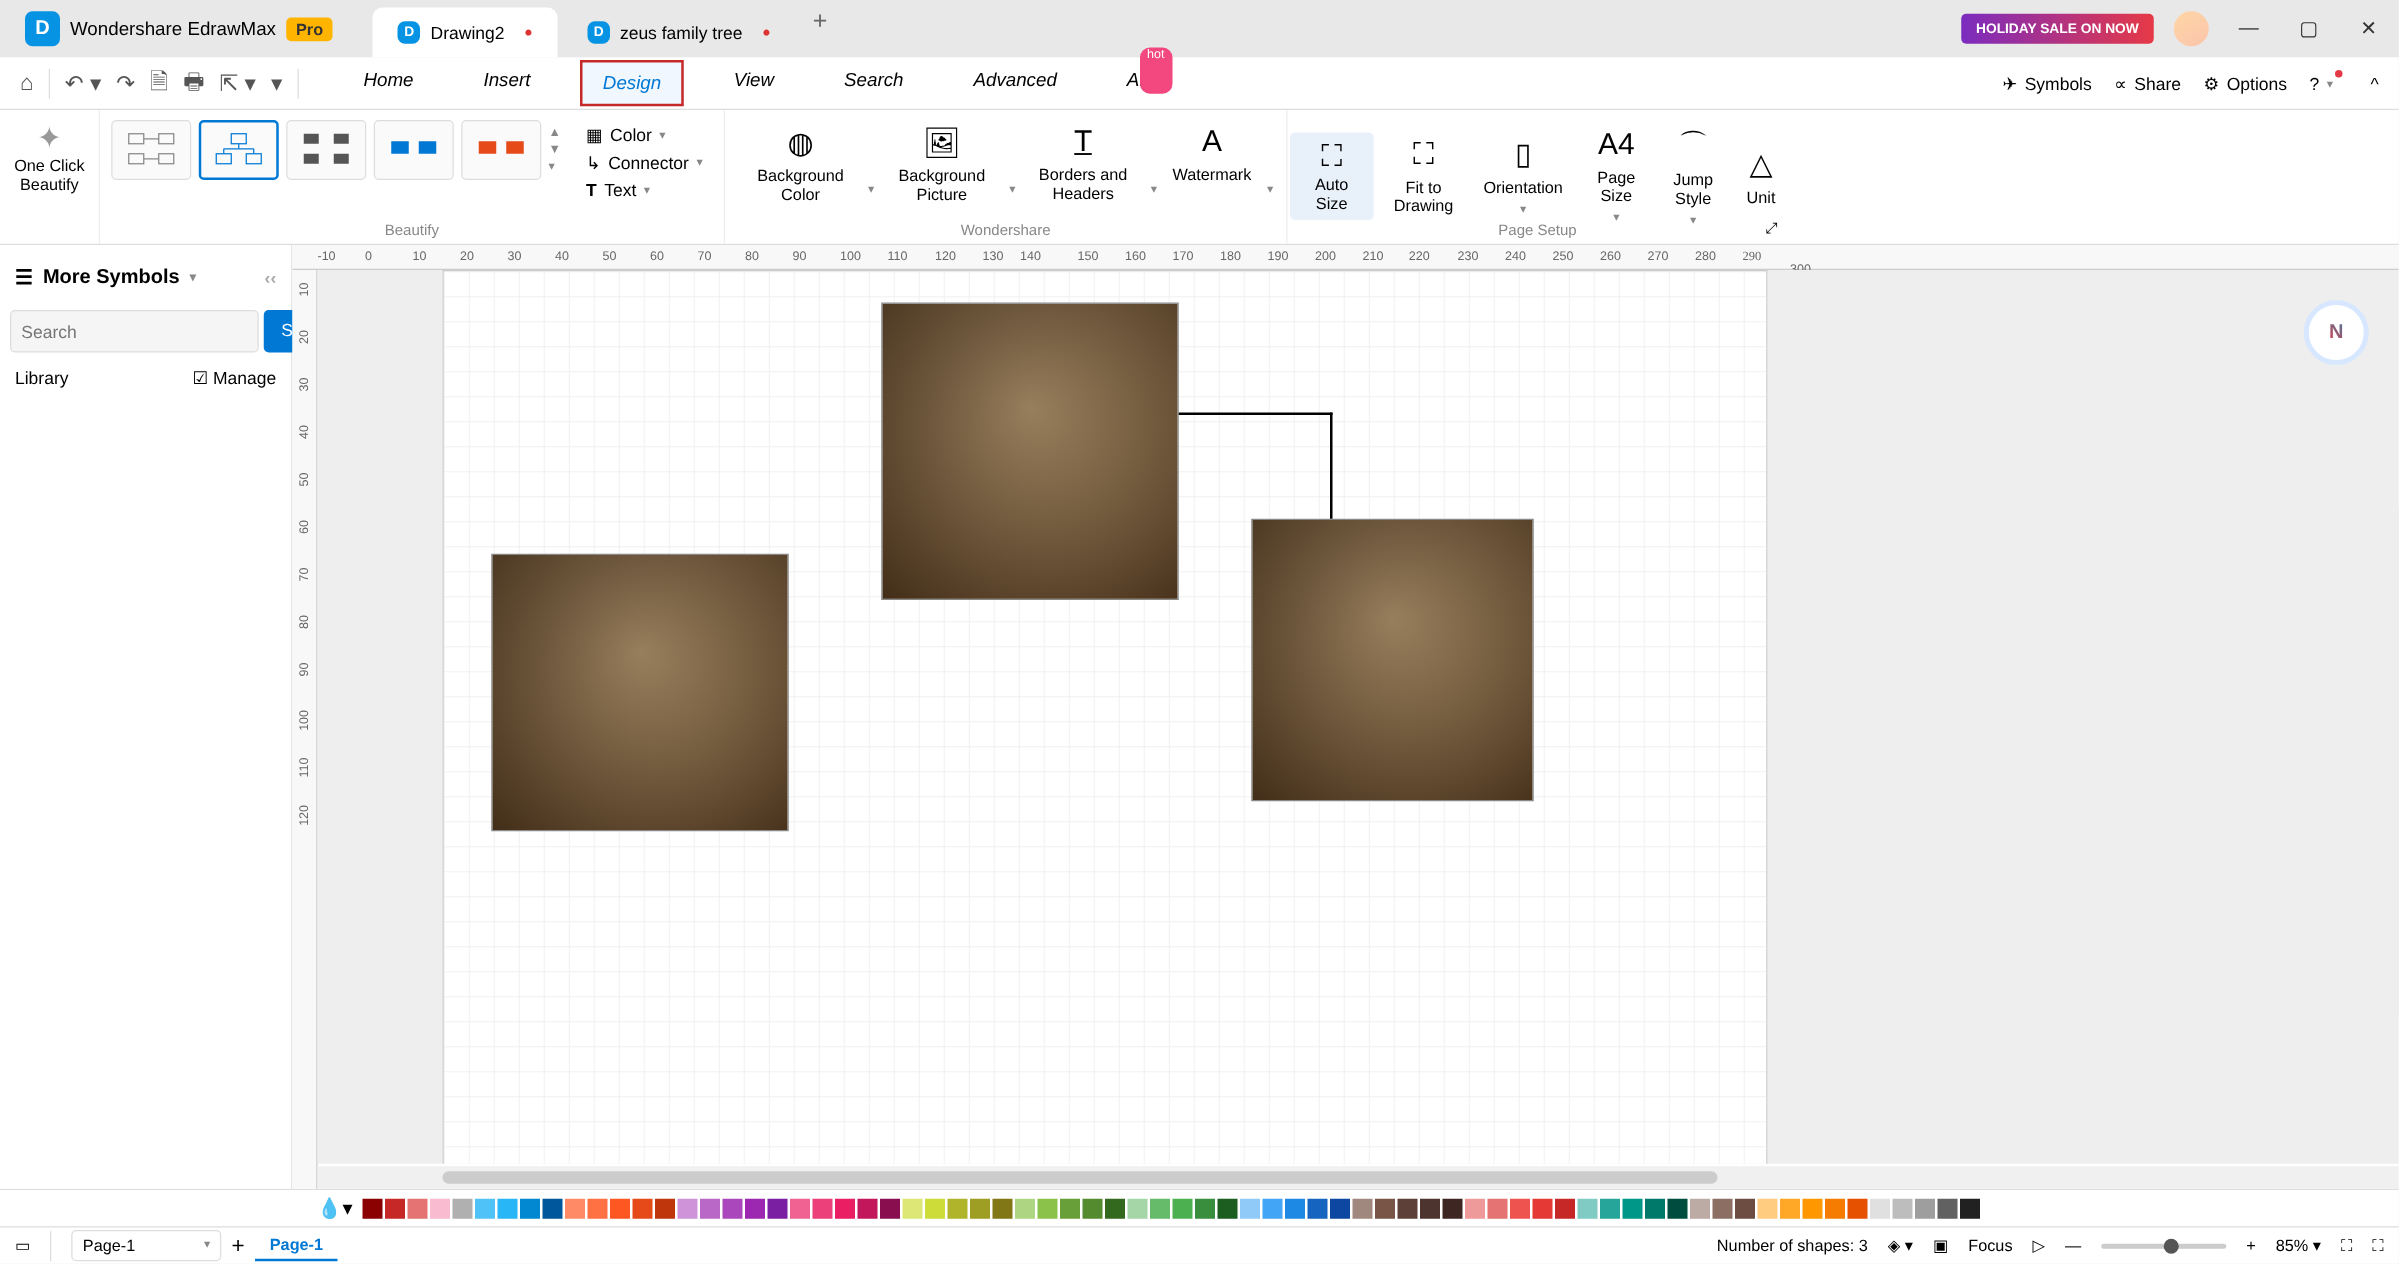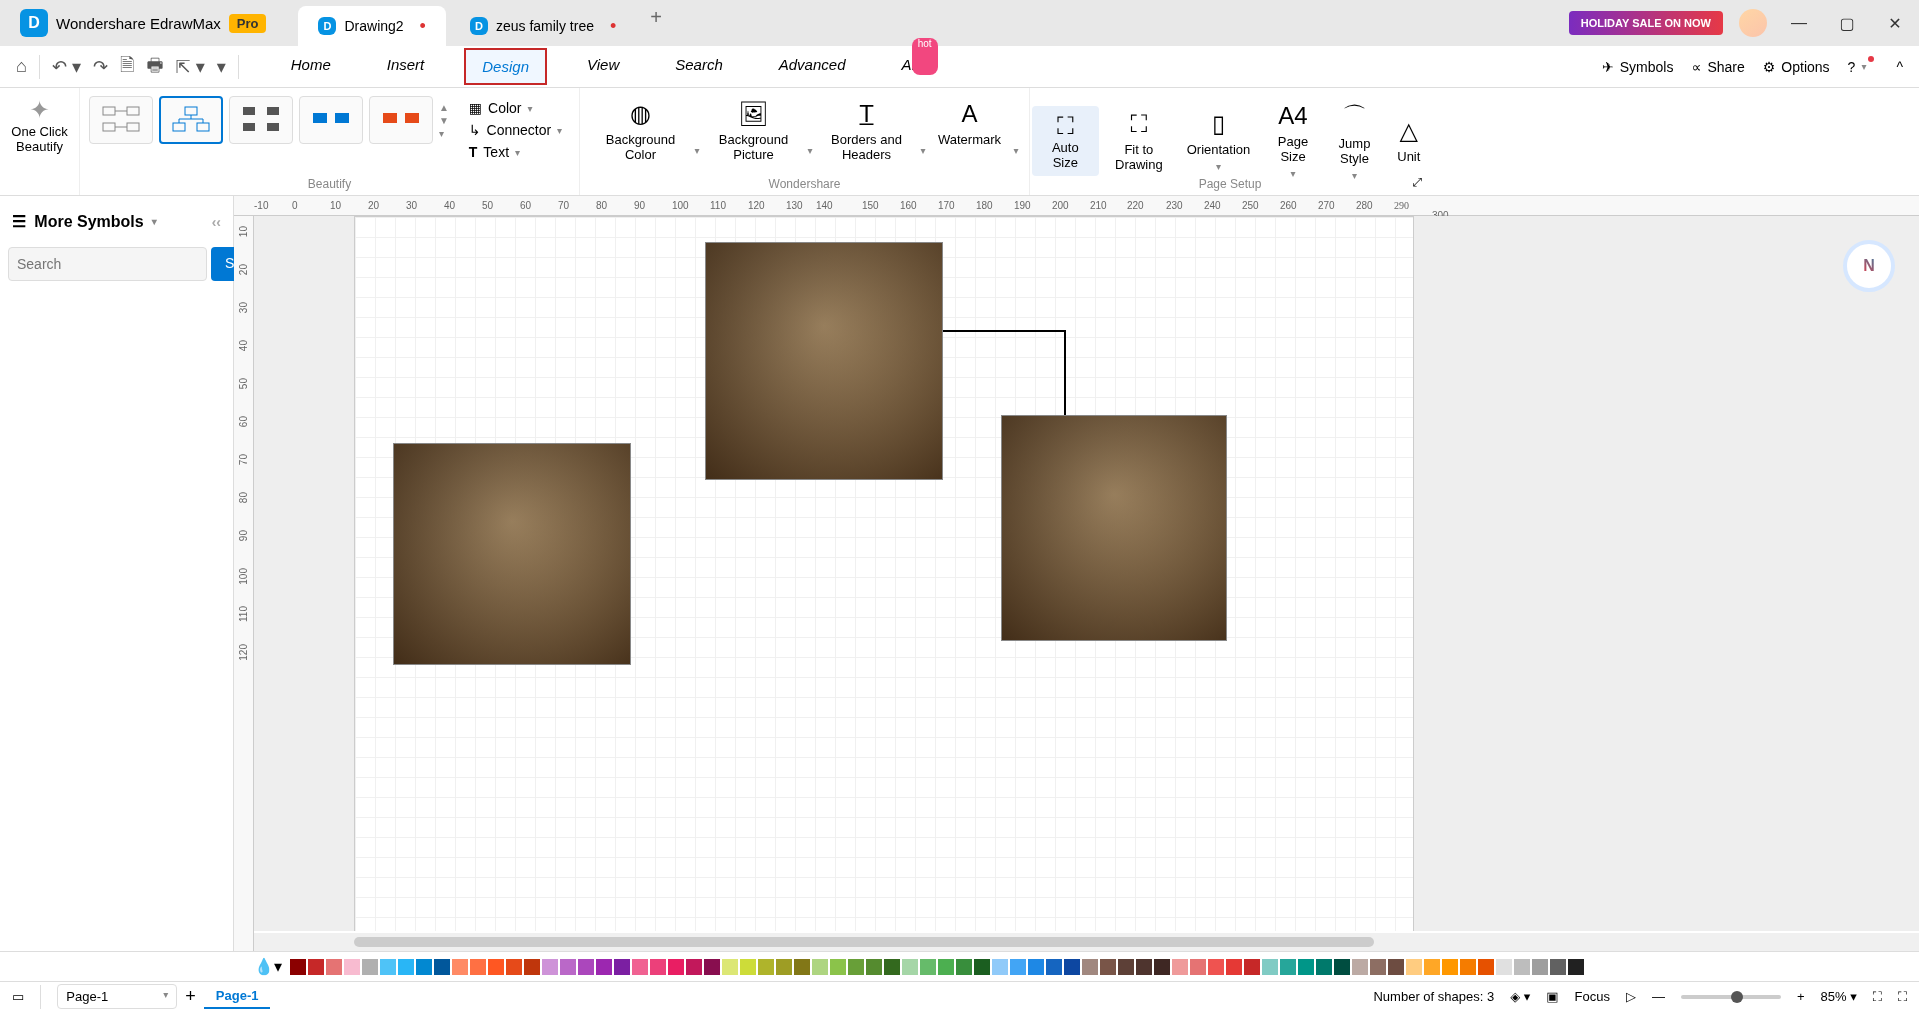--- a/index.html
+++ b/index.html
@@ -303,20 +303,24 @@
   <div class="left-panel">
     <div class="panel-header">
       <span>☰</span>
       <span>More Symbols</span>
       <span class="dropdown-arrow">▾</span>
       <span class="collapse-icon">‹‹</span>
     </div>
     <div class="search-wrap">
       <input class="search-input" placeholder="Search" style="">
       <div class="search-btn">Search</div>
+    </div>
+    <div class="library-row">
+      <span>Library</span>
+      <span>☑ <span>Manage</span></span>
     </div>
   </div>
 
   <div class="canvas-area">
     <div class="ruler-h" id="ruler-h">
         <span style="left: 20px;">-10</span>
         <span style="left: 58px;">0</span>
         <span style="left: 96px;">10</span>
         <span style="left: 134px;">20</span>
         <span style="left: 172px;">30</span>

